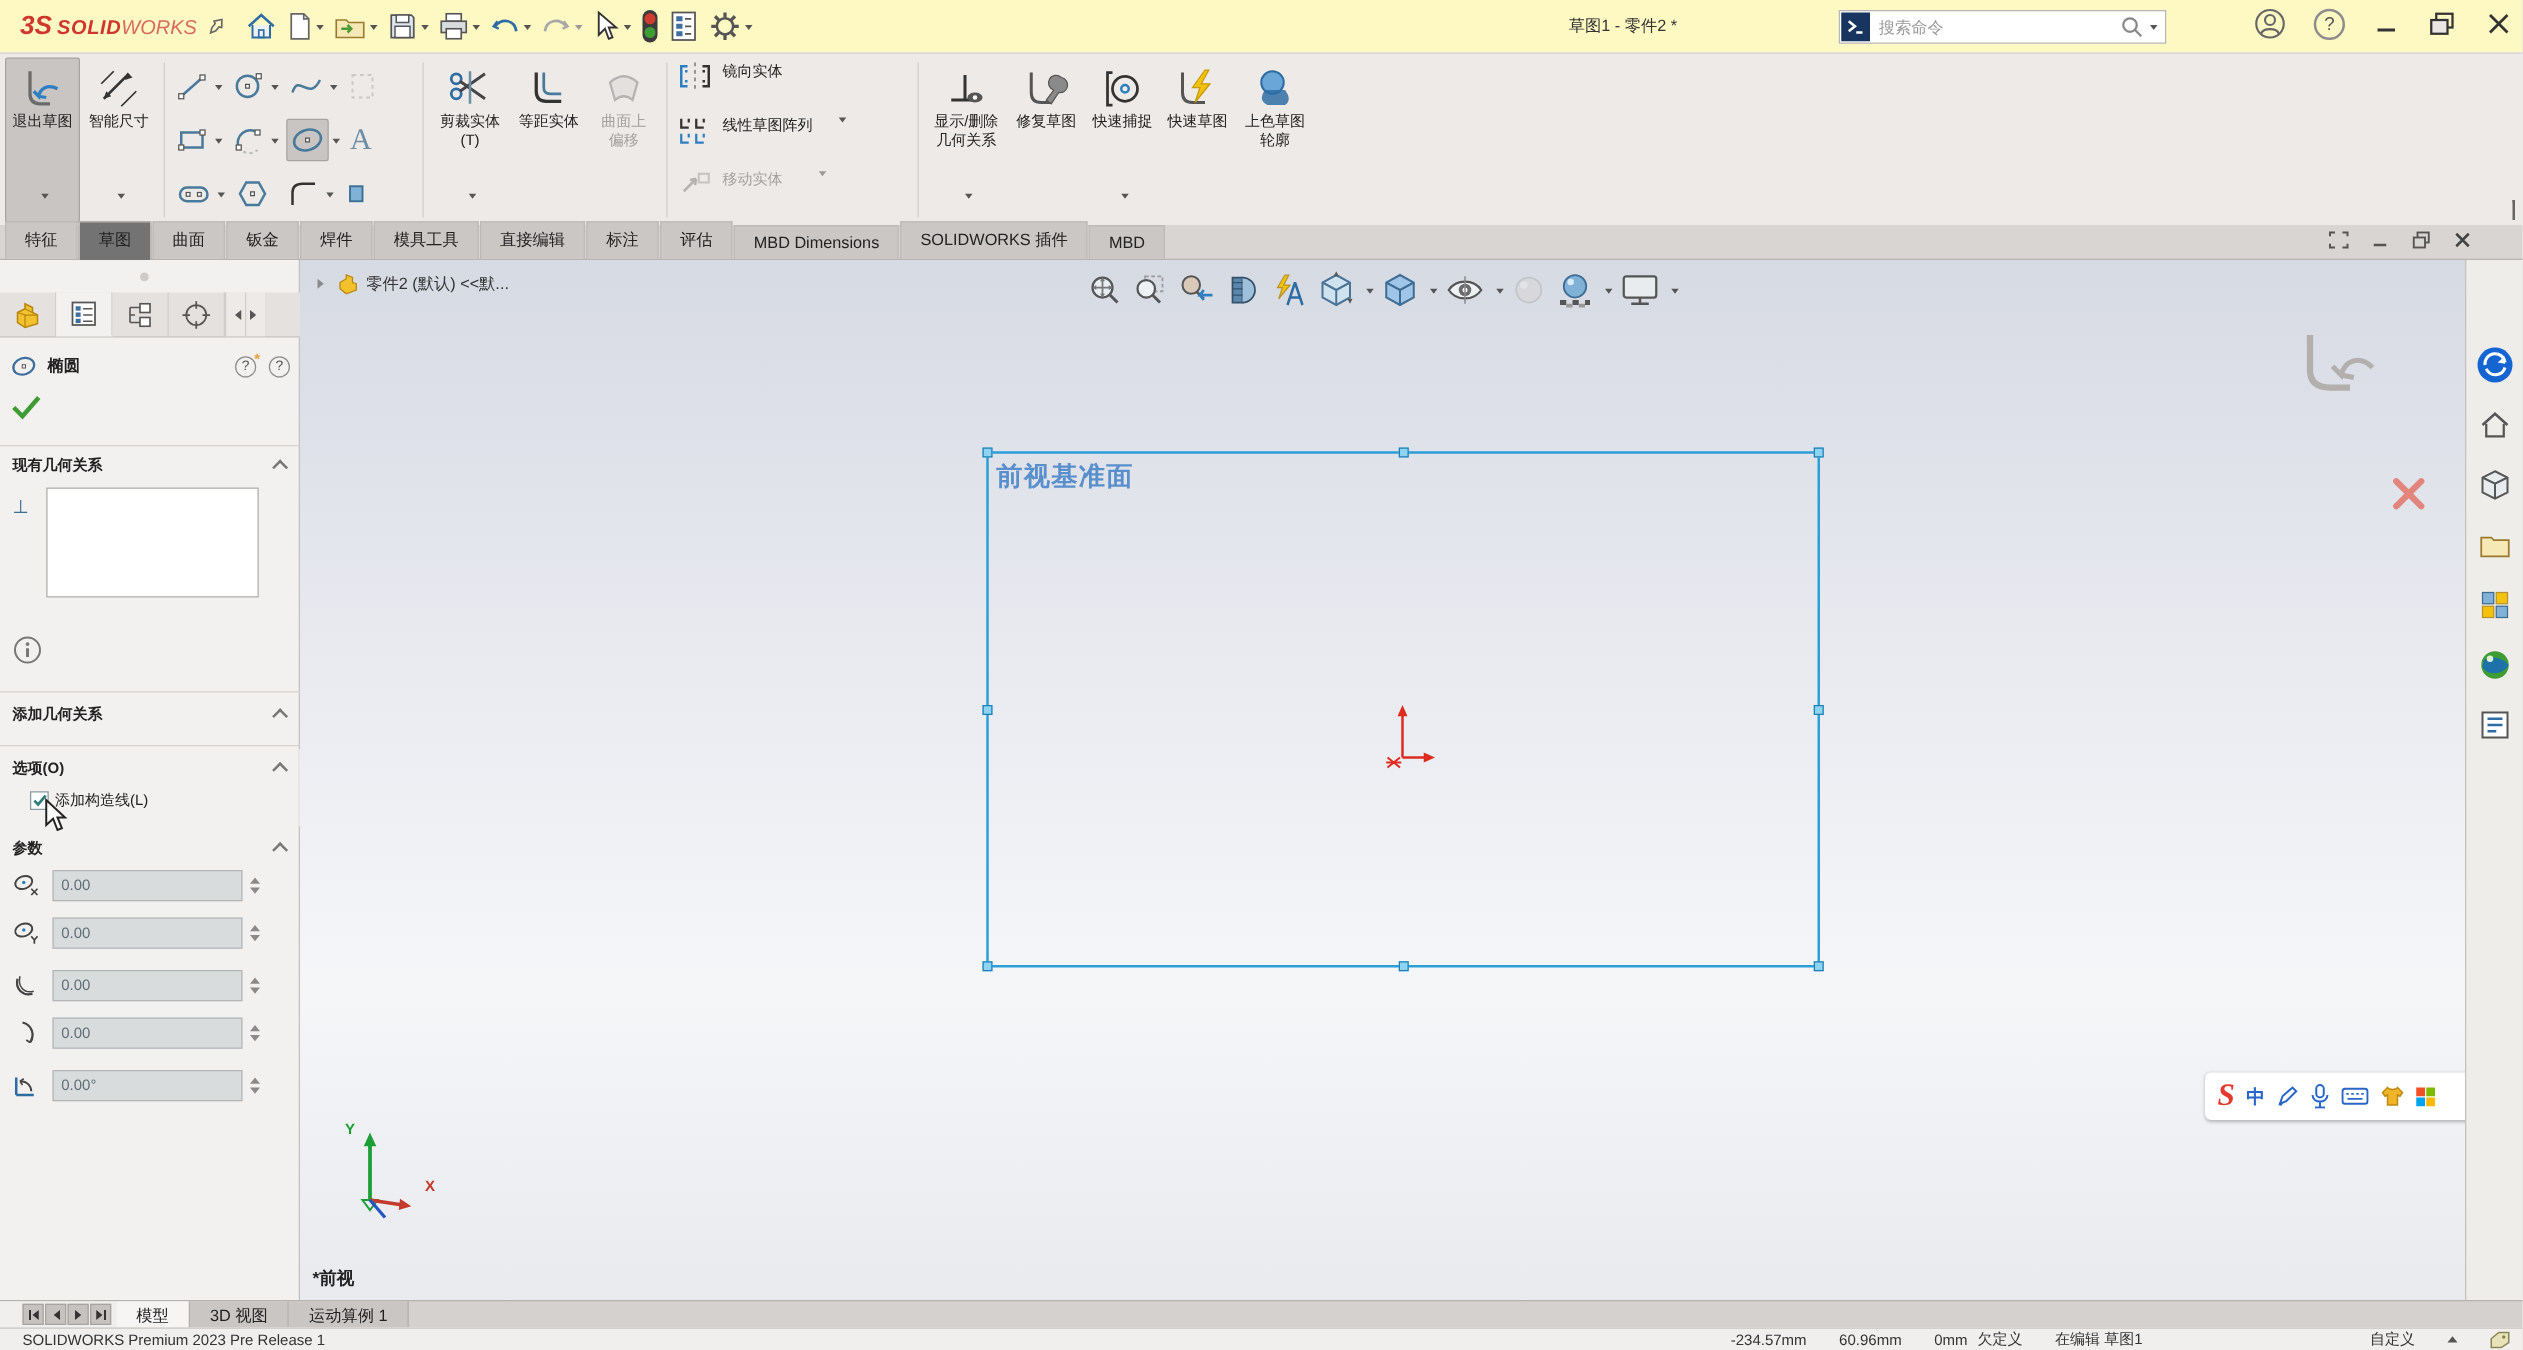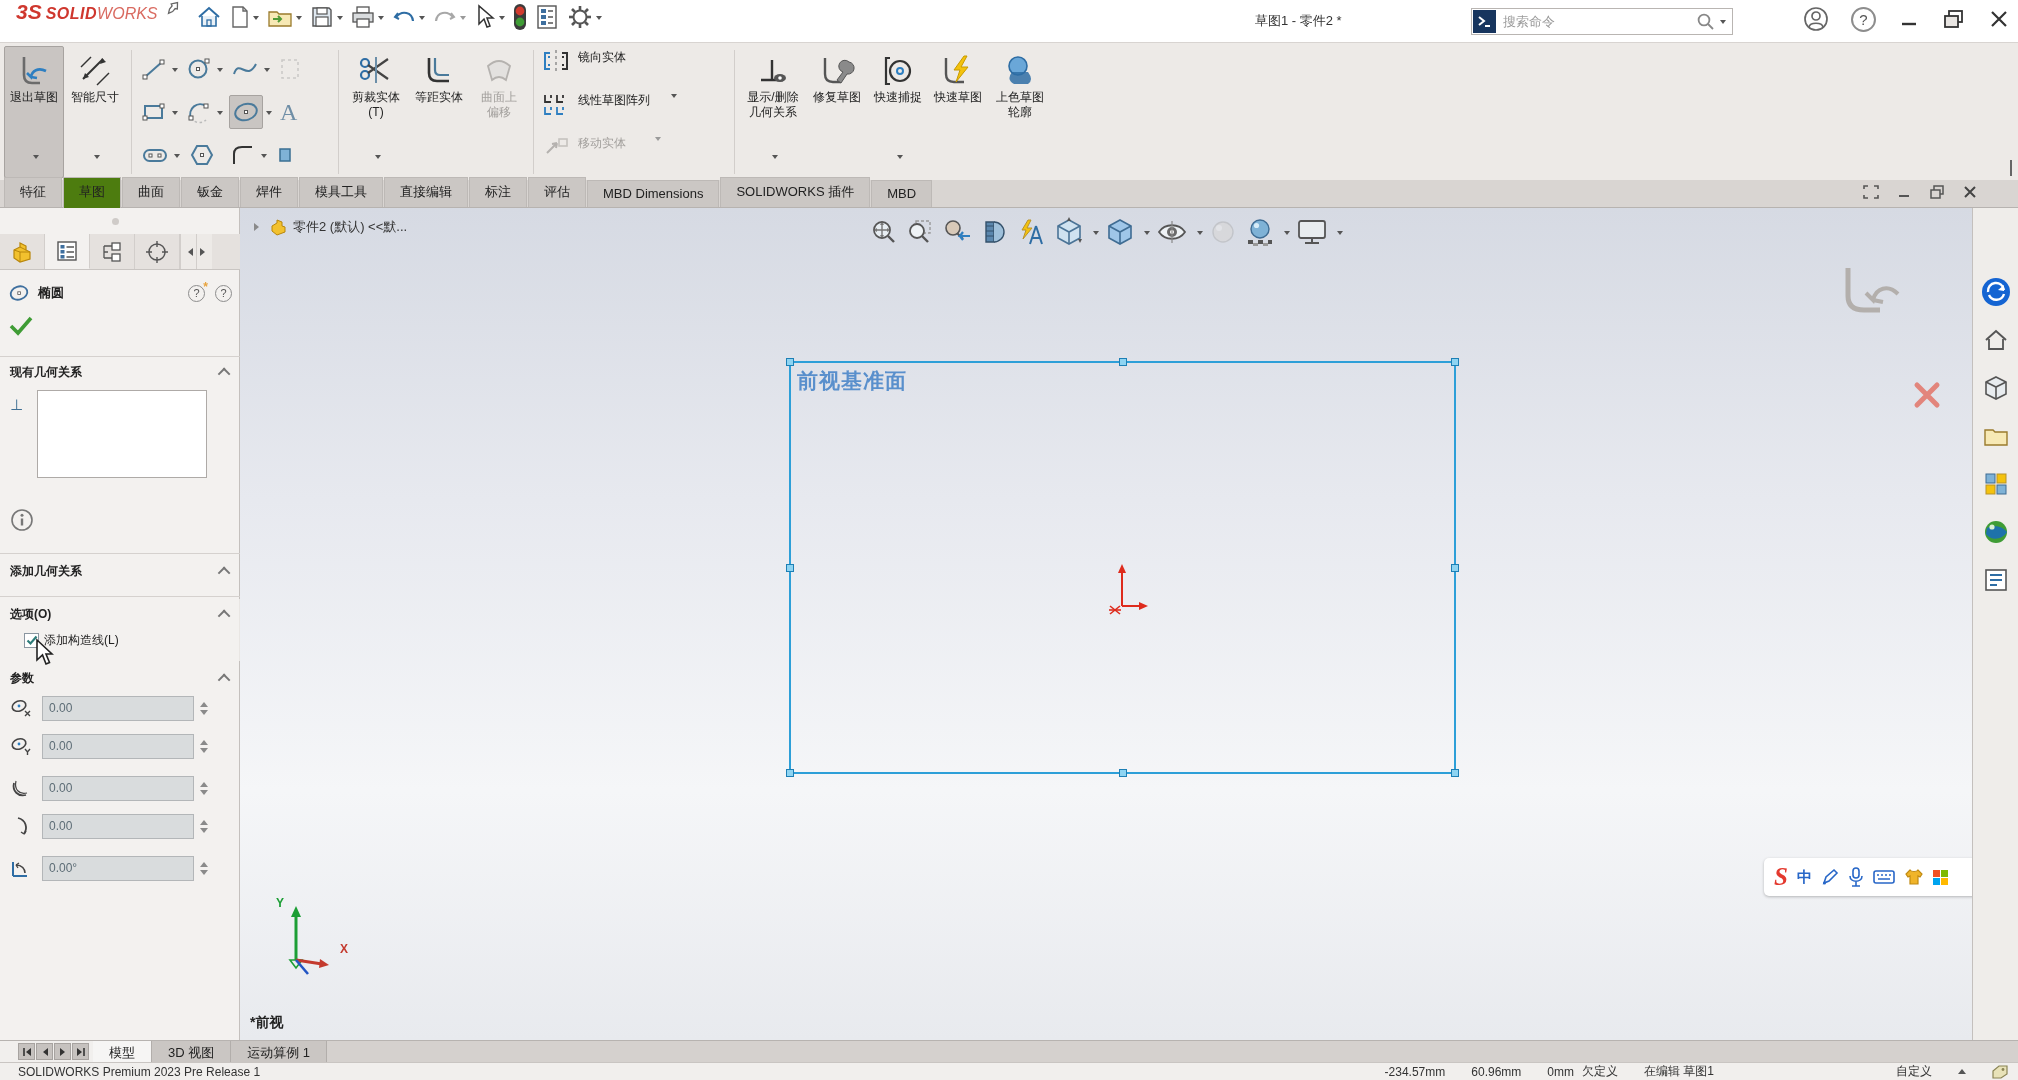--- a/index.html
+++ b/index.html
@@ -2,21 +2,21 @@
 <html><head>
 <meta charset="utf-8">
 <style>
   *{margin:0;padding:0;box-sizing:border-box}
   html,body{width:2018px;height:1080px;overflow:hidden}
   body{font-family:"Liberation Sans","DejaVu Sans",sans-serif;font-size:12px;color:#222;background:#e9e6e3;cursor:default}
   svg{display:block}
   #app{position:relative;width:2018px;height:1080px;background:#e9e6e3}
 
   
-  .titlebar{position:absolute;left:0;top:0;width:2018px;height:42px;background:#ffffff;display:flex;align-items:flex-start}
+  .titlebar{position:absolute;left:0;top:0;width:2018px;height:42px;background:#fef9c3;display:flex;align-items:center}
   .logo{display:flex;align-items:baseline;margin-left:16px;font-style:italic;white-space:nowrap}
   .logo .mark{color:#cf372e;font-weight:700;font-size:21px;margin-right:4px}
   .logo .solid{color:#cf372e;font-weight:700;font-size:16px;letter-spacing:.5px}
   .logo .works{color:#d96a60;font-weight:400;font-size:16px}
   .menus{display:flex;margin-left:40px}
   .menu-item{padding:6px 11px;font-size:13px;color:#222;white-space:nowrap}
   .pinwrap{margin:0 8px}
   .qat{display:flex;align-items:center;margin-left:4px}
   .qbtn{display:flex;align-items:center;padding:3px 4px;border-radius:2px}
   .dd{width:0;height:0;border:3.5px solid transparent;border-top:4.5px solid #555;margin-left:3px;transform:translateY(2px)}
@@ -42,21 +42,21 @@
   .stool{display:flex;align-items:center;padding:2px 1px;border:1px solid transparent;border-radius:2px}
   .stool.pressed{background:#c9c5c2;border-color:#a7a3a0}
   .mircol{display:flex;flex-direction:column;justify-content:space-between;padding:3px 2px}
   .mrow{display:flex;gap:7px;height:40px;font-size:12px;white-space:nowrap}
   .mrow.disabled{color:#a3a09d}
   .rib-collapse{position:absolute;right:6px;bottom:4px}
 
   
   .cmdtabs{position:absolute;left:0;top:180px;width:2018px;height:28px;background:#d9d5d2;border-bottom:1px solid #b7b3b0;display:flex;align-items:flex-end;padding-left:4px}
   .ctab{padding:5px 15px 6px;font-size:13px;color:#222;border:1px solid #bdb9b6;border-bottom:none;background:#cbc7c4;margin-right:1px;white-space:nowrap}
-  .ctab.active{background:#4d7c0f;position:relative;top:1px;padding-bottom:7px}
+  .ctab.active{background:#737373;position:relative;top:1px;padding-bottom:7px}
   .winctl{position:absolute;right:40px;top:4px;display:flex;align-items:center;gap:16px}
 
   
   .main{position:absolute;left:0;top:208px;width:2018px;height:832px;display:flex}
 
   
   .pm{width:240px;background:#f3f1ef;border-right:1px solid #c4c0bd;position:relative;flex:none}
   .pm-dot{position:absolute;left:112px;top:10px;width:7px;height:7px;border-radius:50%;background:#cfcbc8}
   .pmtabs{position:absolute;left:0;top:26px;width:240px;height:36px;display:flex;align-items:stretch;background:#e5e1de;border-bottom:1px solid #c9c5c2}
   .pmtab{width:45px;display:flex;align-items:center;justify-content:center;border-right:1px solid #d2cecb}

